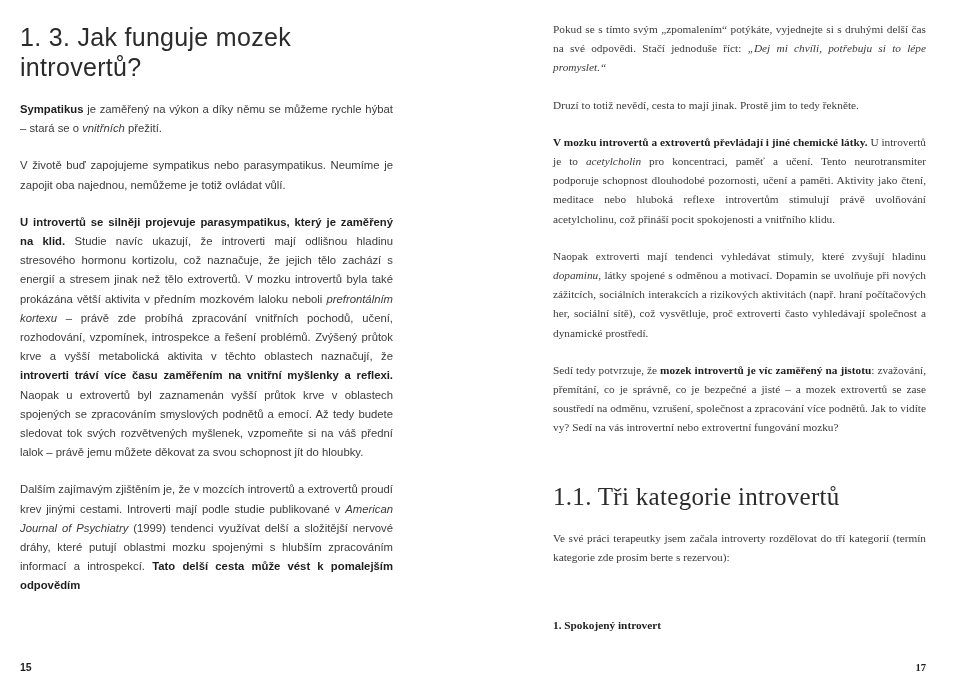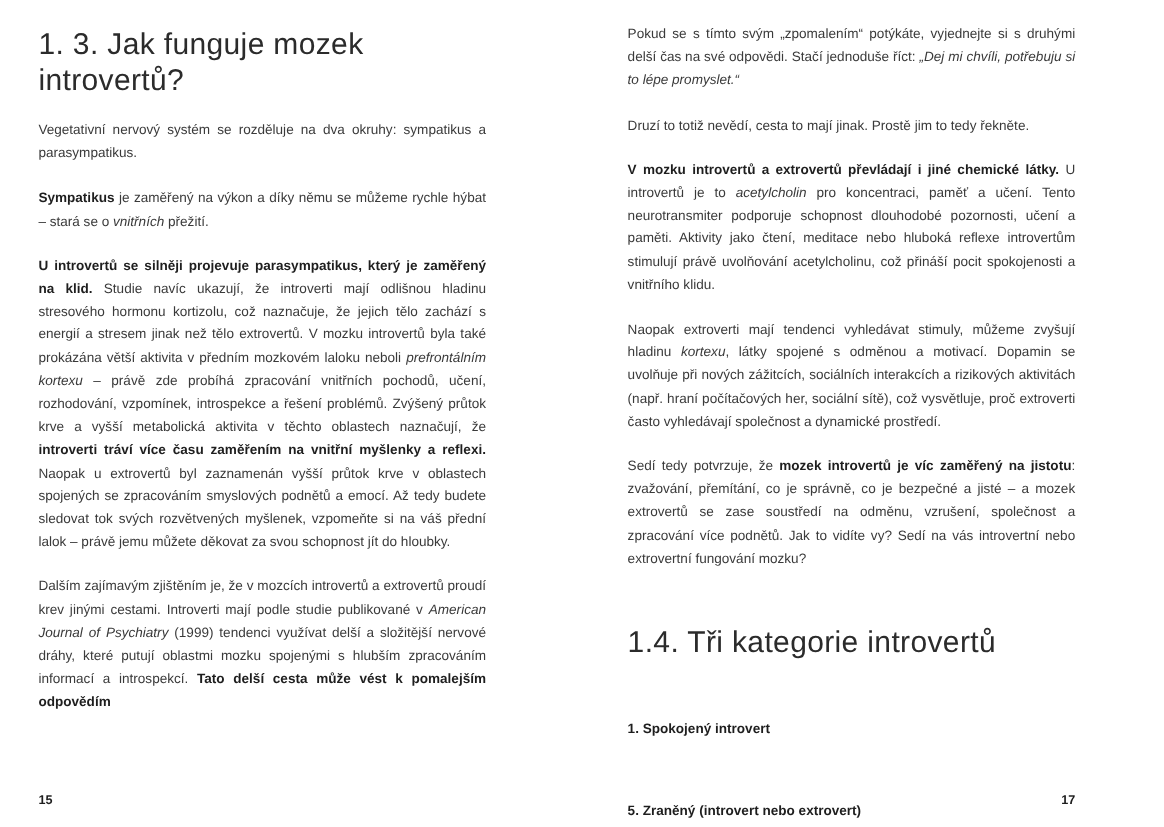--- a/index.html
+++ b/index.html
@@ -1,56 +1,57 @@
 <!DOCTYPE html>
 <html><head>
 <meta charset="utf-8">
 <style>
   * { box-sizing: border-box; margin: 0; padding: 0; }
   html, body { width: 970px; height: 689px; background: #ffffff; overflow: hidden; }
   body { font-family: "Liberation Sans", "DejaVu Sans", sans-serif; color: #3a3a3a; position: relative; }
   .spread { position: relative; width: 970px; height: 689px; }
   .page { position: absolute; top: 0; height: 689px; }
-  .page-left { left: 32px; width: 373px; }
-  .page-right { left: 523px; width: 373px; }
+  .page-left { left: 20px; width: 373px; }
+  .page-right { left: 553px; width: 373px; font-family: Liberation Serif, serif; }
   h1 { font-weight: 400; color: #2b2b2b; font-size: 25px; letter-spacing: 0.3px; line-height: 30px; }
   .page-left h1 { margin-top: 22px; margin-bottom: 18px; }
   .page-right h1 { margin-top: 44px; margin-bottom: 17px; }
   p { font-size: 11.3px; line-height: 19.2px; text-align: justify; margin-bottom: 18px; }
   p b { color: #1e1e1e; font-weight: 700; }
   p i { font-style: italic; }
   .list { margin-bottom: 18px; }
   .list div { font-size: 11.3px; line-height: 20px; font-weight: 700; color: #1e1e1e; margin-top: 48px; }
   .pagenum { position: absolute; bottom: 16px; font-size: 10.5px; font-weight: 700; color: #1e1e1e; }
   .page-left .pagenum { left: 0; }
   .page-right .pagenum { right: 0; text-align: right; }
   .page-right p.first { margin-top: 20px; }
 </style>
 </head>
 <body>
 
 <div class="spread">
 
   <div class="page page-left">
     <h1>1. 3. Jak funguje mozek introvertů?</h1>
-    <p>Vegetativní nervový systém se rozděluje na dva okruhy: sympatikus a parasympatikus.</p>
     <p><b>Sympatikus</b><span> je zaměřený na výkon a díky němu se můžeme rychle hýbat – stará se o </span><i>vnitřních</i><span> přežití.</span></p>
+    <p>V životě buď zapojujeme sympatikus nebo parasympatikus. Neumíme je zapojit oba najednou, nemůžeme je totiž ovládat vůlí.</p>
     <p><b>U introvertů se silněji projevuje parasympatikus, který je zaměřený na klid.</b><span> Studie navíc ukazují, že introverti mají odlišnou hladinu stresového hormonu kortizolu, což naznačuje, že jejich tělo zachází s energií a stresem jinak než tělo extrovertů. V mozku introvertů byla také prokázána větší aktivita v předním mozkovém laloku neboli </span><i>prefrontálním kortexu</i><span> – právě zde probíhá zpracování vnitřních pochodů, učení, rozhodování, vzpomínek, introspekce a řešení problémů. Zvýšený průtok krve a vyšší metabolická aktivita v těchto oblastech naznačují, že </span><b>introverti tráví více času zaměřením na vnitřní myšlenky a reflexi.</b><span> Naopak u extrovertů byl zaznamenán vyšší průtok krve v oblastech spojených se zpracováním smyslových podnětů a emocí. Až tedy budete sledovat tok svých rozvětvených myšlenek, vzpomeňte si na váš přední lalok – právě jemu můžete děkovat za svou schopnost jít do hloubky.</span></p>
     <p><span>Dalším zajímavým zjištěním je, že v mozcích introvertů a extrovertů proudí krev jinými cestami. Introverti mají podle studie publikované v </span><i>American Journal of Psychiatry</i><span> (1999) tendenci využívat delší a složitější nervové dráhy, které putují oblastmi mozku spojenými s hlubším zpracováním informací a introspekcí. </span><b>Tato delší cesta může vést k pomalejším odpovědím</b></p>
 
     <div class="pagenum">15</div>
   </div>
 
   <div class="page page-right">
     <p class="first"><span>Pokud se s tímto svým „zpomalením“ potýkáte, vyjednejte si s druhými delší čas na své odpovědi. Stačí jednoduše říct: </span><i>„Dej mi chvíli, potřebuju si to lépe promyslet.“</i></p>
     <p>Druzí to totiž nevědí, cesta to mají jinak. Prostě jim to tedy řekněte.</p>
     <p><b>V mozku introvertů a extrovertů převládají i jiné chemické látky.</b><span> U introvertů je to </span><i>acetylcholin</i><span> pro koncentraci, paměť a učení. Tento neurotransmiter podporuje schopnost dlouhodobé pozornosti, učení a paměti. Aktivity jako čtení, meditace nebo hluboká reflexe introvertům stimulují právě uvolňování acetylcholinu, což přináší pocit spokojenosti a vnitřního klidu.</span></p>
-    <p><span>Naopak extroverti mají tendenci vyhledávat stimuly, můžeme zvyšují hladinu </span><i>kortexu</i><span>, látky spojené s odměnou a motivací. Dopamin se uvolňuje při nových zážitcích, sociálních interakcích a rizikových aktivitách (např. hraní počítačových her, sociální sítě), což vysvětluje, proč extroverti často vyhledávají společnost a dynamické prostředí.</span></p>
+    <p><span>Naopak extroverti mají tendenci vyhledávat stimuly, které zvyšují hladinu </span><i>dopaminu</i><span>, látky spojené s odměnou a motivací. Dopamin se uvolňuje při nových zážitcích, sociálních interakcích a rizikových aktivitách (např. hraní počítačových her, sociální sítě), což vysvětluje, proč extroverti často vyhledávají společnost a dynamické prostředí.</span></p>
     <p><span>Sedí tedy potvrzuje, že </span><b>mozek introvertů je víc zaměřený na jistotu</b><span>: zvažování, přemítání, co je správně, co je bezpečné a jisté – a mozek extrovertů se zase soustředí na odměnu, vzrušení, společnost a zpracování více podnětů. Jak to vidíte vy? Sedí na vás introvertní nebo extrovertní fungování mozku?</span></p>
-    <h1>1.4. Tři kategorie introvertů</h1>
+    <h1>1.1. Tři kategorie introvertů</h1>
+    <p style="margin-bottom:10px">Ve své práci terapeutky jsem začala introverty rozdělovat do tří kategorií (termín kategorie zde prosím berte s rezervou):</p>
     <div class="list">
       <div>1. Spokojený introvert</div>
       <div>5. Zraněný (introvert nebo extrovert)</div>
     </div>
 
     <div class="pagenum">17</div>
   </div>
 
 </div>
 

